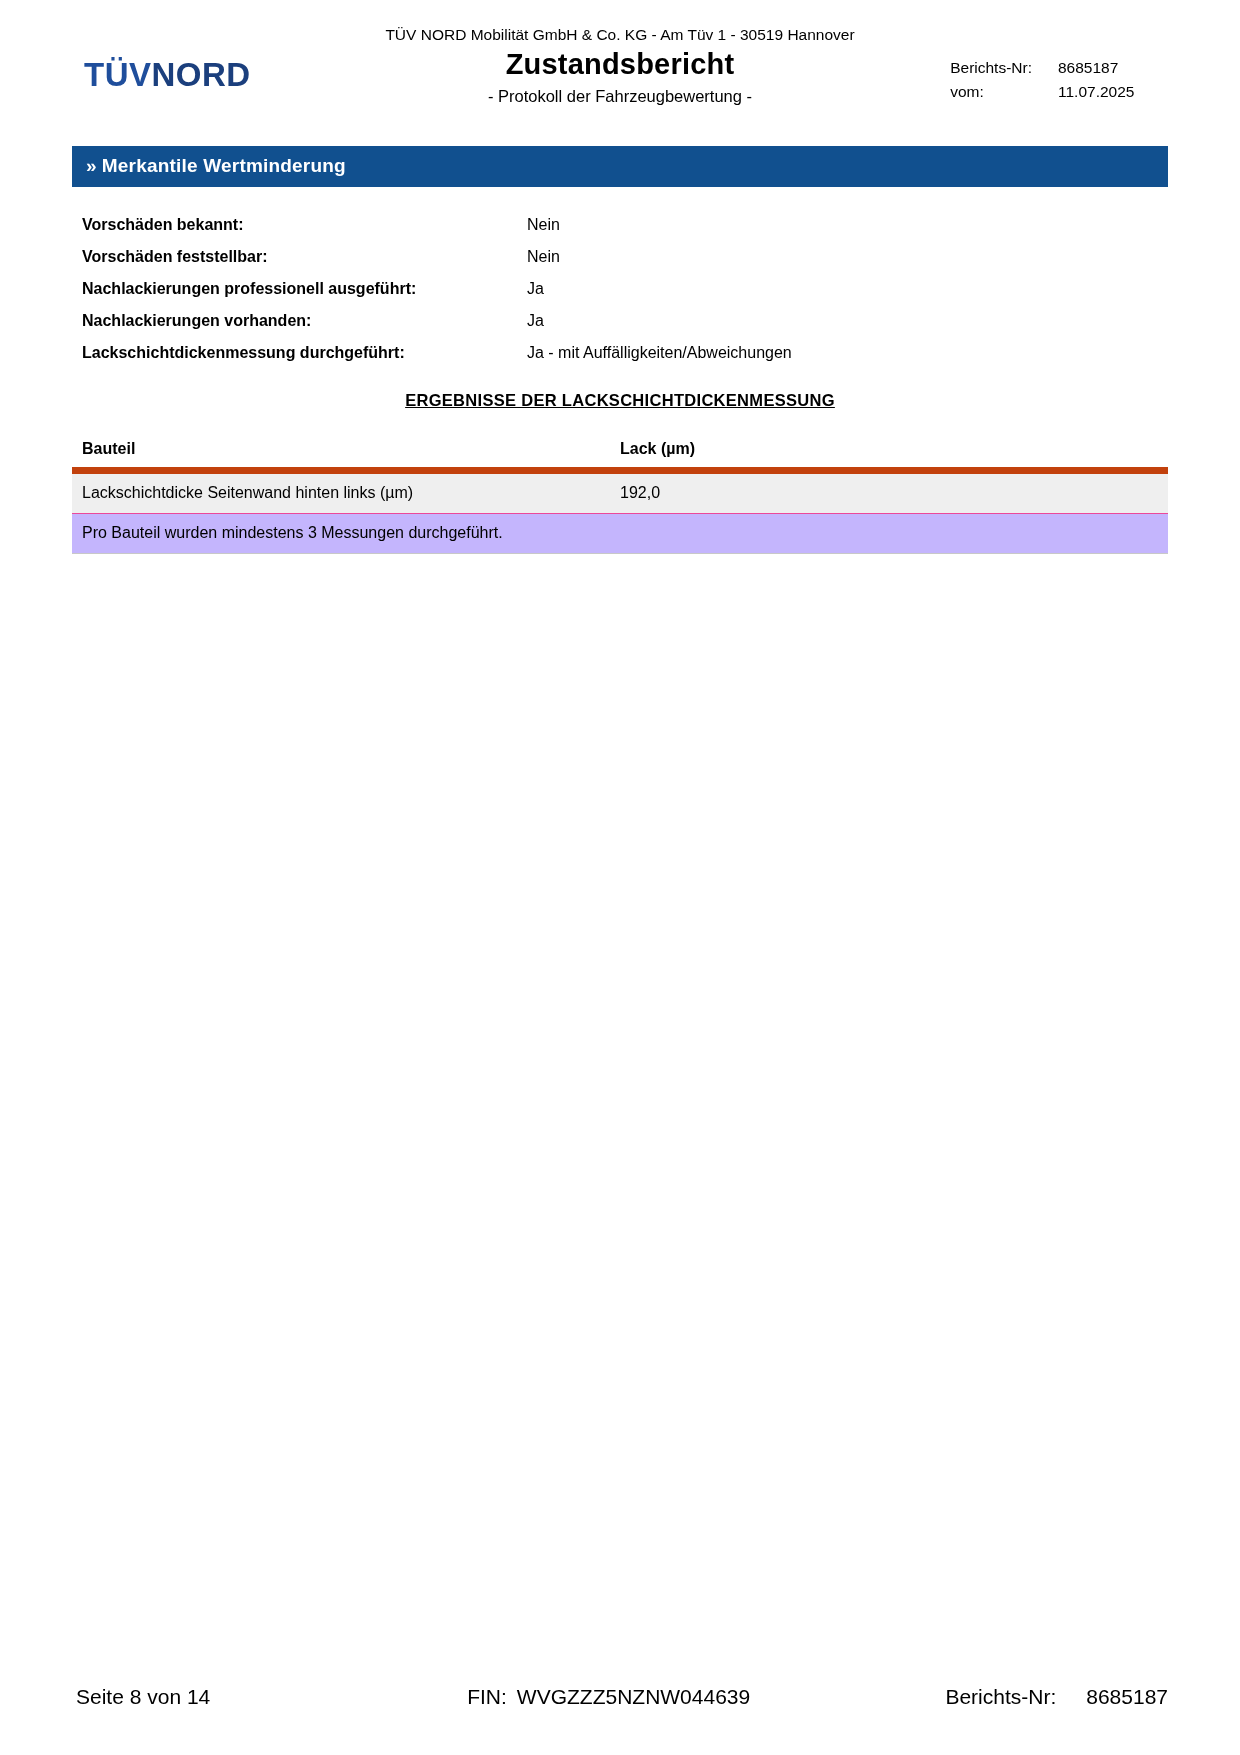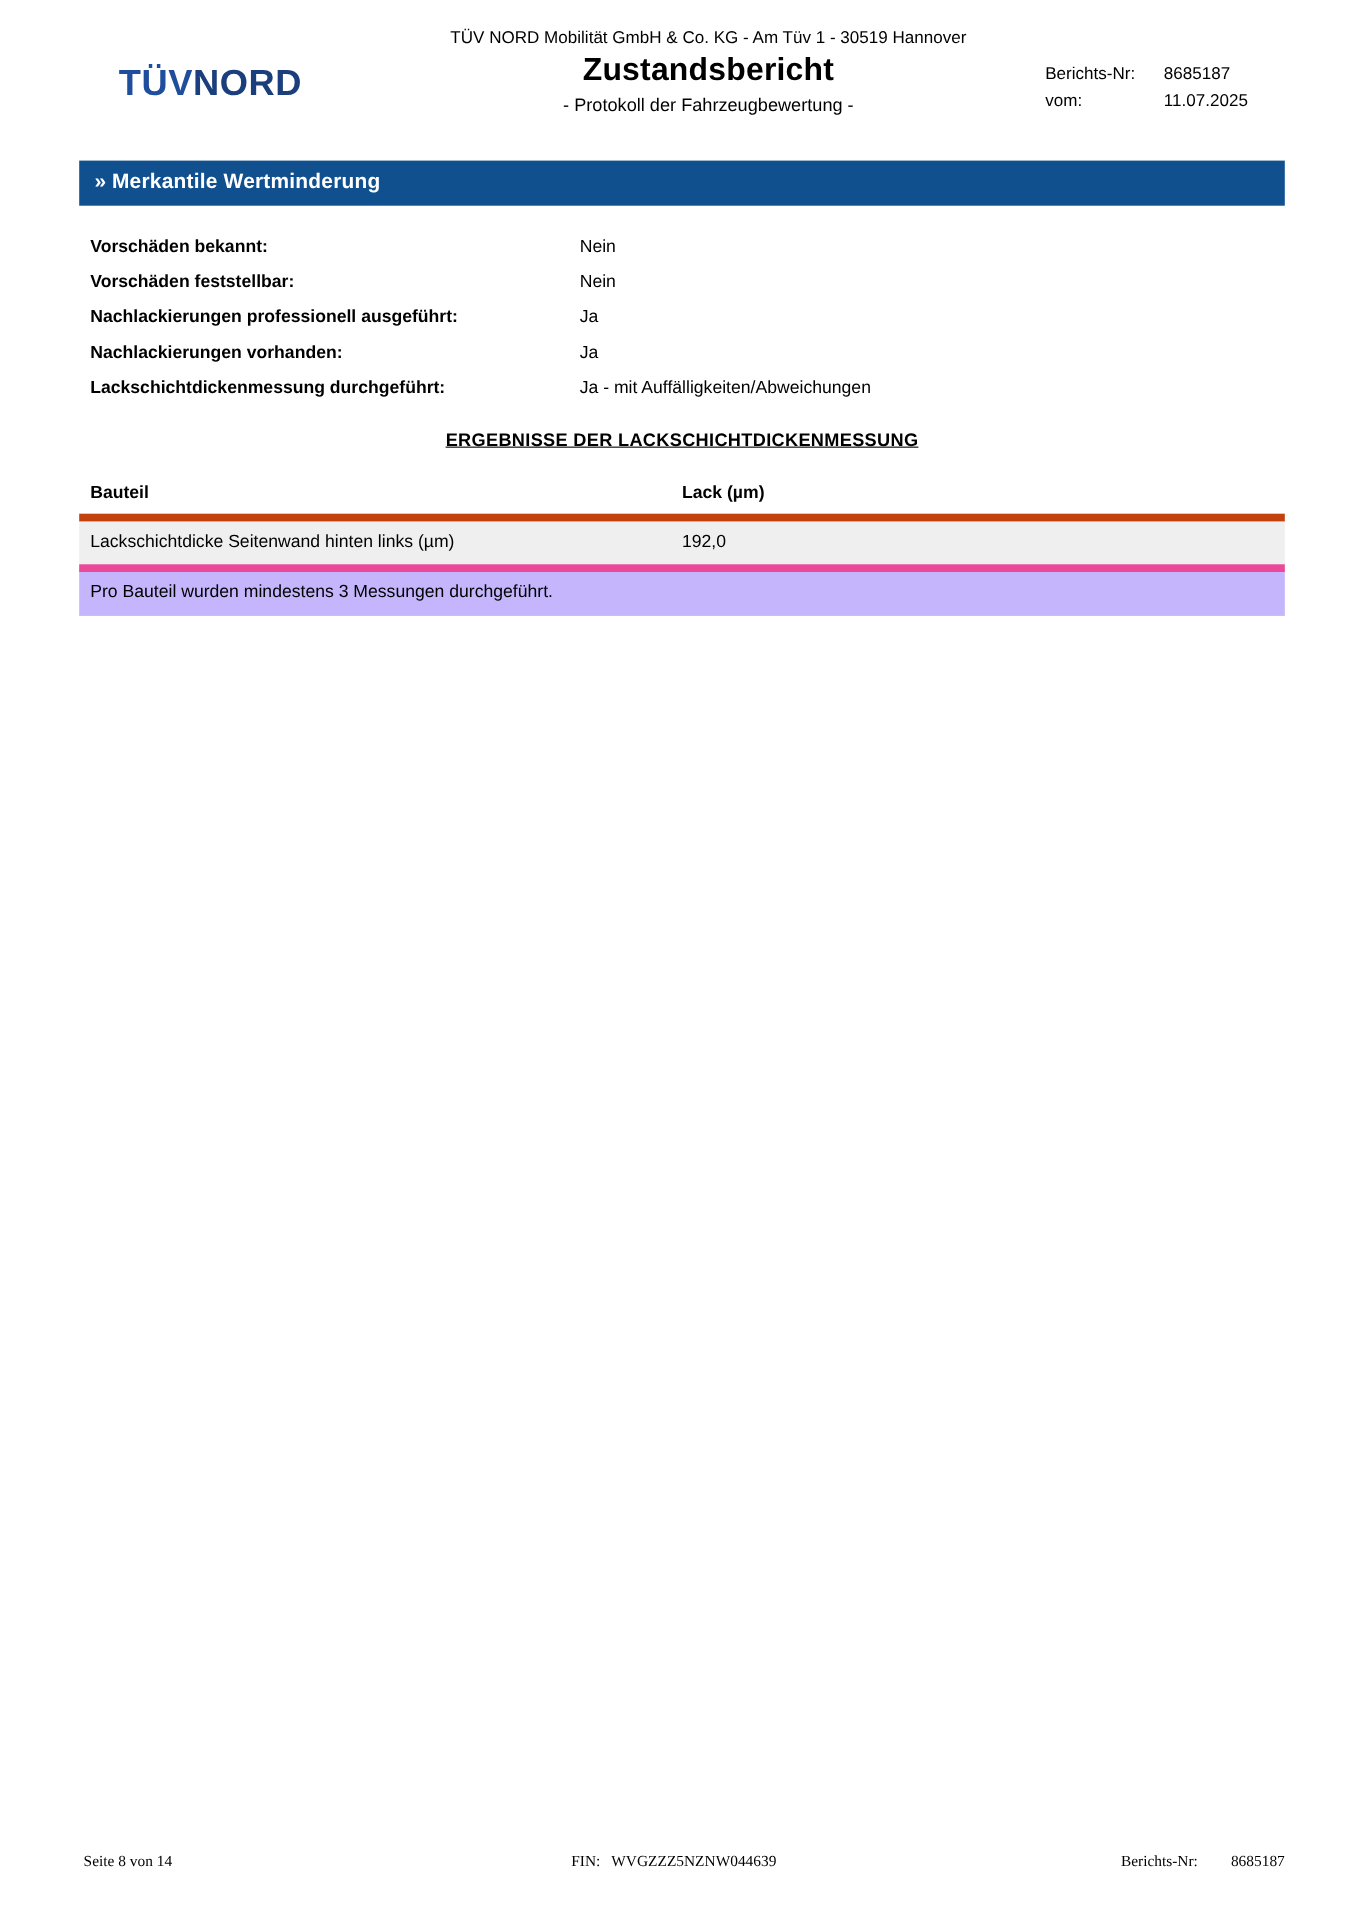--- a/index.html
+++ b/index.html
@@ -20,21 +20,20 @@
     width: 1240px;
     height: 1755px;
     padding: 0;
   }
 
   
   .header {
     position: relative;
     height: 120px;
     padding: 0 96px;
-    margin-left: 24px;
   }
   .company-line {
     position: absolute;
     top: 26px;
     left: 0;
     width: 1240px;
     text-align: center;
     font-size: 15.5px;
     color: #000;
   }
@@ -132,38 +131,37 @@
     text-align: left;
     font-size: 16px;
     font-weight: bold;
     padding: 4px 0 9px 10px;
     border-bottom: 7px solid #c2410c;
   }
   .meas-table th.col-lack { padding-left: 0; width: 50%; }
   .meas-table td {
     font-size: 16px;
     padding: 10px 0 11px 10px;
-    border-bottom: 7px solid #ec4899;
+    border-bottom: 1px solid #ec4899;
   }
   .meas-table td.col-lack { padding-left: 0; }
   .meas-table tr.data-row { background: #efefef; }
   .meas-table tr.note-row td {
     border-bottom: 1px solid #c8c8c8;
     background: #c4b5fd;
   }
 
   
   .footer {
     position: absolute;
     bottom: 48px;
     left: 0;
     width: 1240px;
     padding: 0 72px;
-    font-size: 14px;
-    font-family: Liberation Serif, serif;
+    font-size: 21px;
   }
   .footer-inner {
     position: relative;
     height: 22px;
   }
   .footer .page-no {
     position: absolute;
     left: 4px;
     top: 0;
   }

